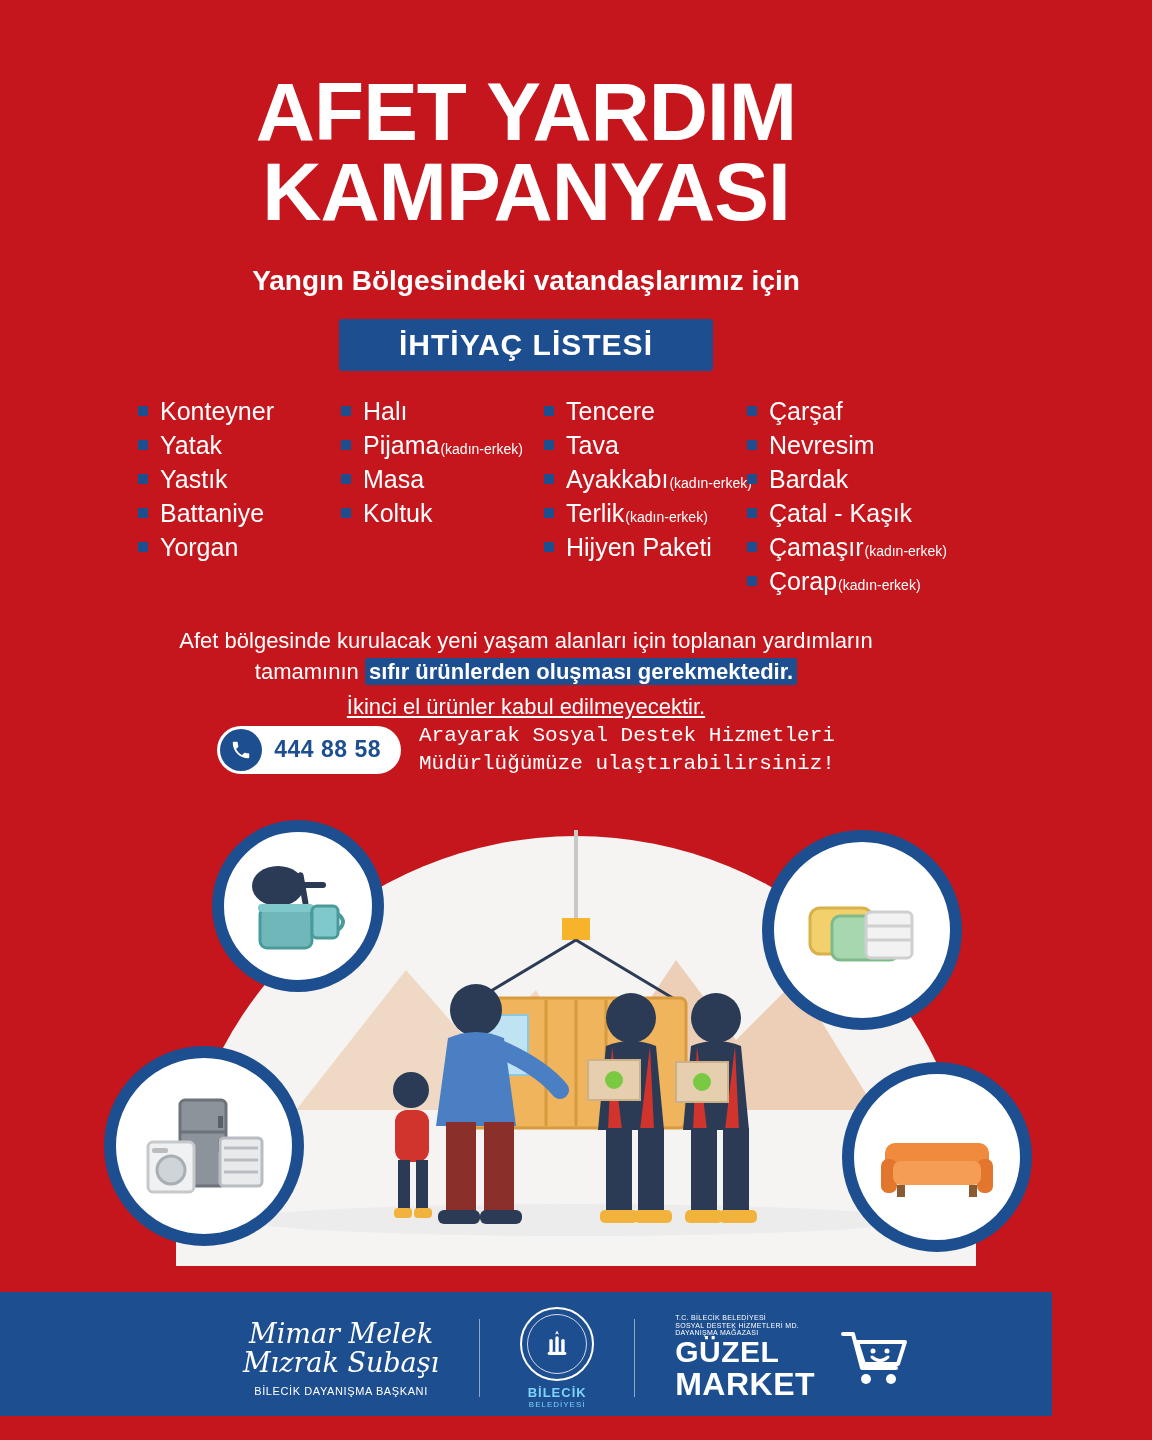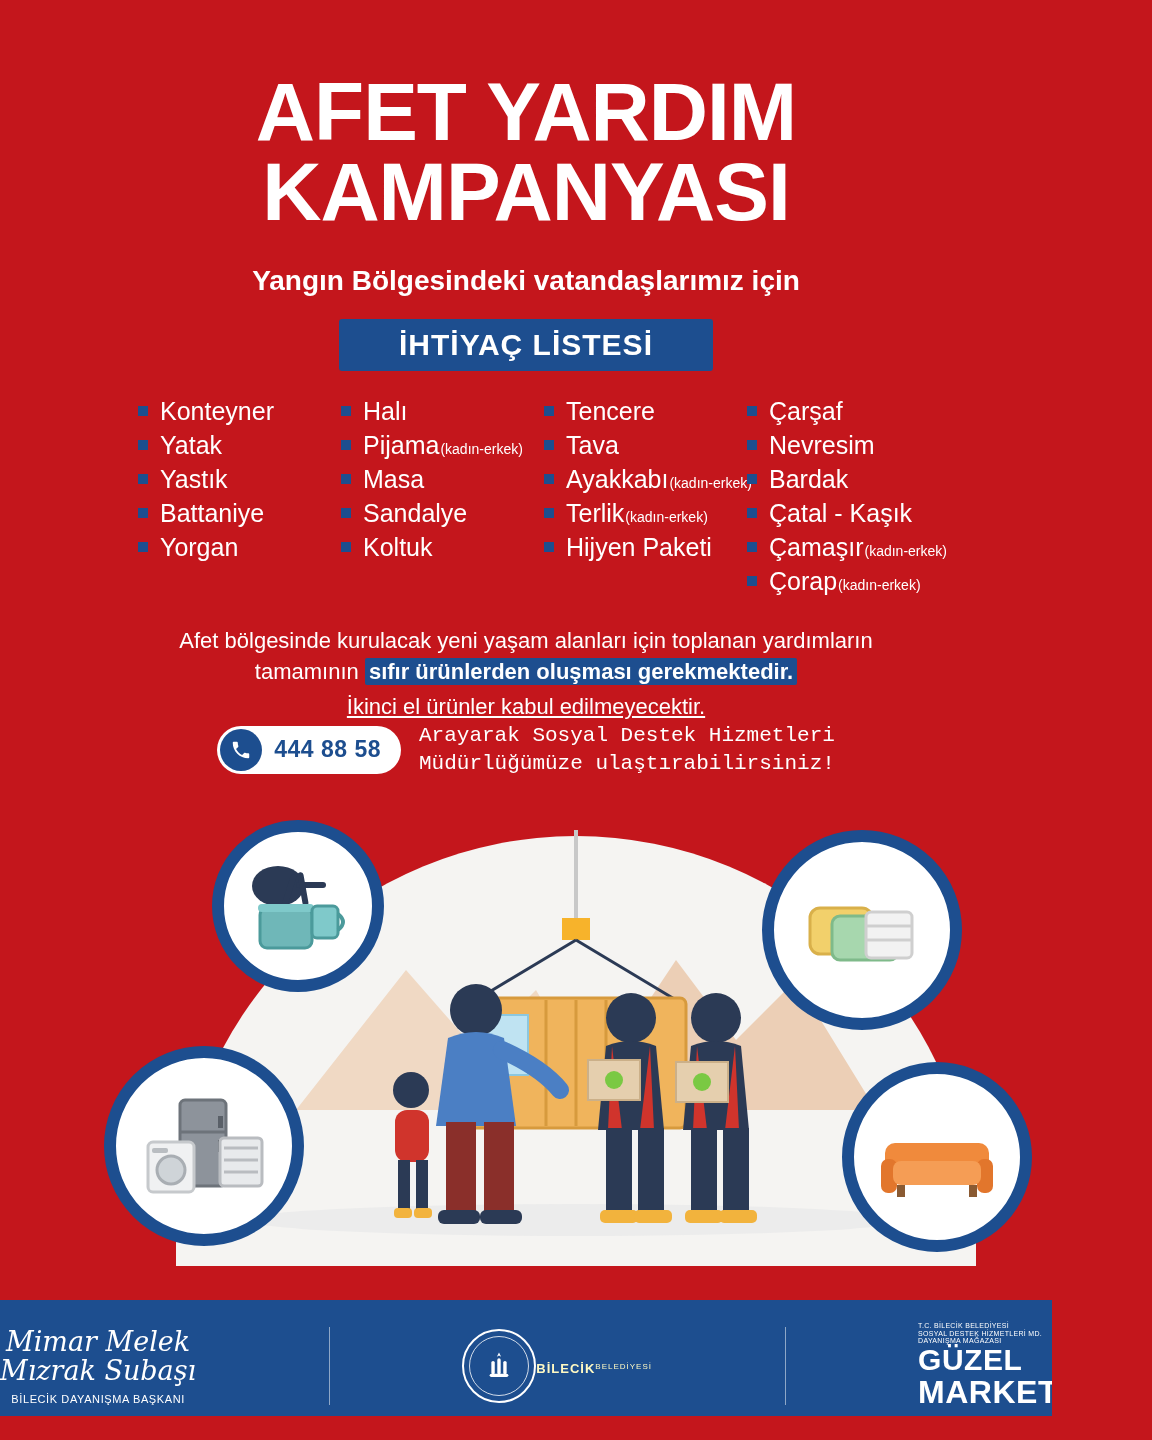--- a/index.html
+++ b/index.html
@@ -155,44 +155,44 @@
     overflow: hidden;
   }
   #c-kitchen { left: 212px; top: 20px; width: 172px; height: 172px; }
   #c-bedding { left: 762px; top: 30px; width: 200px; height: 200px; }
   #c-appliance { left: 104px; top: 246px; width: 200px; height: 200px; }
   #c-sofa { left: 842px; top: 262px; width: 190px; height: 190px; }
 
   
   .footer {
     position: absolute;
-    left: 0; bottom: 8px;
+    left: 0; bottom: 16px;
     width: 1152px; height: 132px;
     background: #1d4e8f;
     display: flex;
     align-items: center;
-    justify-content: space-between;
+    justify-content: center;
     gap: 40px;
   }
   .footer-bottom-strip {
     position: absolute;
     left: 0; bottom: 0;
     width: 1152px; height: 24px;
     background: #c4161c;
   }
   .signature {
     color: #ffffff;
     text-align: center;
     line-height: 1.1;
   }
   .sig-name1 { font-family: "DejaVu Serif", serif; font-style: italic; font-size: 27px; }
   .sig-name2 { font-family: "DejaVu Serif", serif; font-style: italic; font-size: 27px; }
   .sig-role { font-size: 11px; letter-spacing: 0.6px; margin-top: 7px; }
   .divider { width: 1px; height: 78px; background: rgba(255,255,255,0.5); }
-  .muni-logo { display: flex; flex-direction: row; align-items: center; color: #fef9c3; }
+  .muni-logo { display: flex; flex-direction: column; align-items: center; color: #7dd3fc; }
   .muni-seal {
     width: 74px; height: 74px; border-radius: 50%;
     border: 2px solid #ffffff;
     display: flex; align-items: center; justify-content: center;
     position: relative;
   }
   .muni-seal-inner {
     width: 60px; height: 60px; border-radius: 50%;
     border: 1px solid rgba(255,255,255,.8);
     display:flex; align-items:center; justify-content:center;
@@ -257,25 +257,20 @@
           <span class="need-note"></span>
         </div>
       <div class="need-item">
           <span class="bullet"></span>
           <span>Pijama</span>
           <span class="need-note">(kadın-erkek)</span>
         </div>
       <div class="need-item">
           <span class="bullet"></span>
           <span>Masa</span>
-          <span class="need-note"></span>
-        </div>
-      <div class="need-item">
-          <span class="bullet"></span>
-          <span>Sandalye</span>
           <span class="need-note"></span>
         </div>
       <div class="need-item">
           <span class="bullet"></span>
           <span>Koltuk</span>
           <span class="need-note"></span>
         </div>
     </div>
 
     <div class="needs-col">

